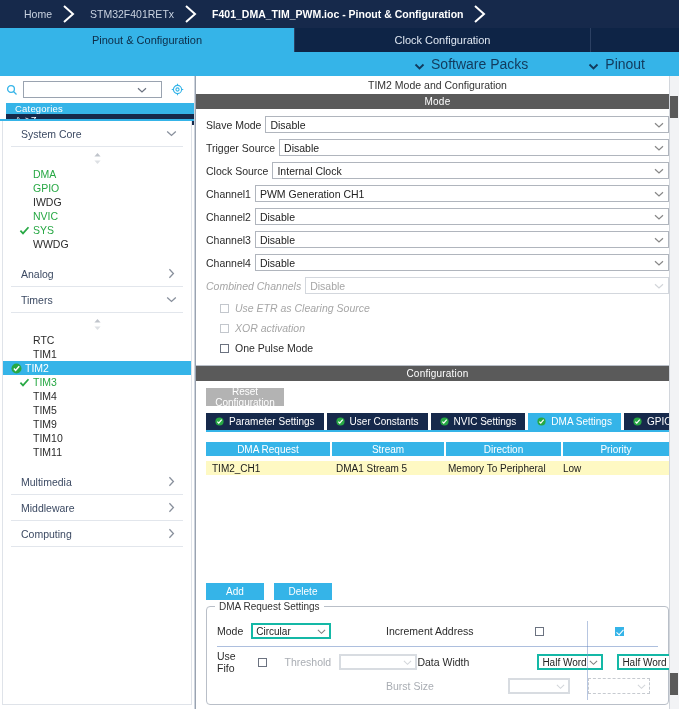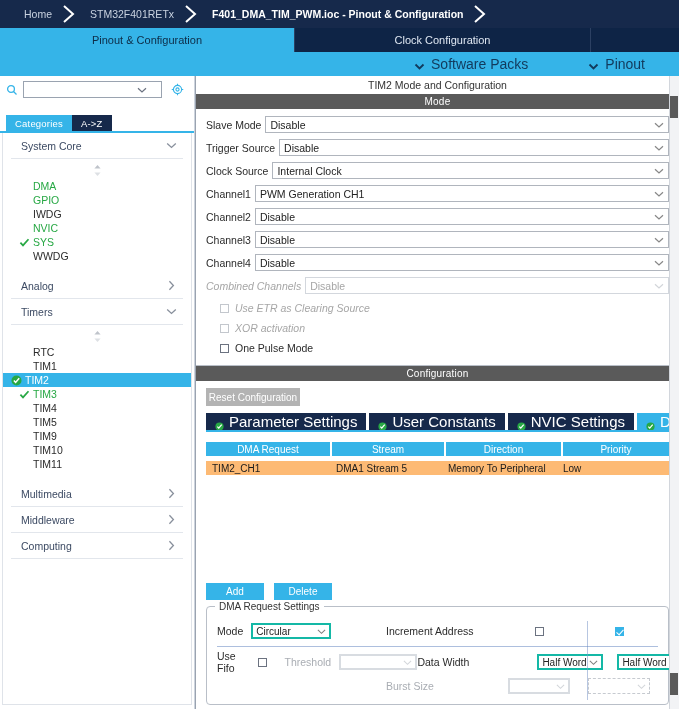--- a/index.html
+++ b/index.html
@@ -60,21 +60,21 @@
     flex: 1 1 auto; height: 17px; border:1px solid #9aa3b0; background:#fff;
     display:flex; align-items:center; padding:0 2px; position:relative;
   }
   .search-input input {
     border:0; outline:0; width:100%; font-size:10px; font-family:"Liberation Sans", sans-serif;
     background: transparent;
   }
   .search-input .chev { position:absolute; right:14px; width:10px; height:10px; }
   .gear { width:13px; height:13px; flex:0 0 13px; margin-left:4px; margin-right:4px; }
 
-  .cat-tabs { display:flex; height:16px; margin-top:15px; padding-left:6px; }
+  .cat-tabs { display:flex; height:16px; margin-top:3px; padding-left:6px;flex-direction:column; }
   .cat-tab { font-size:9.5px; padding: 0 9px; display:flex; align-items:center;
              color:#fff; background:#16294b; letter-spacing:.2px; }
   .cat-tab.sel { background:#35b4e8; color:#ffffff; }
   .cat-underline { height:2px; background:#35b4e8; margin: 0 0 0 0; }
 
   .cat-scroll { flex: 1 1 auto; overflow:hidden; padding: 0 8px; background:#fff;
                 border:1px solid #dfe3e9; border-top:none; margin: 0 2px 4px 2px; }
 
   .group { }
   .group-head {
@@ -126,39 +126,39 @@
   .cbox.on::after { content:""; position:absolute; left:2px; top:0px; width:3px; height:6px;
                     border:solid #fff; border-width:0 1.4px 1.4px 0; transform: rotate(42deg); }
   .ctext { font-size:10.5px; color:#2b2b2b; }
   .ctext.dis { color:#a6a6a6; font-style: italic; }
 
   
   .cfg-pane { flex: 1 1 auto; display:flex; flex-direction:column; overflow:hidden; }
   .cfg-inner { padding: 7px 10px 0 10px; display:flex; flex-direction:column; flex:1 1 auto; overflow:hidden; }
 
   .reset-btn {
-    width: 94px; height: 18px; background:#b3b3b3; color:#ffffff;
+    width: 78px; height: 18px; background:#b3b3b3; color:#ffffff;
     display:flex; align-items:center; justify-content:center; font-size:10px;
     border:none; margin-bottom: 7px;
   }
 
   .cfg-tabs { display:flex; align-items:flex-end; height:17px; }
   .cfg-tab {
     display:flex; align-items:center; gap:5px; height:17px; padding: 0 9px;
-    background:#16294b; color:#ffffff; font-size:15px; margin-right:3px; white-space:nowrap;
+    background:#16294b; color:#ffffff; font-size:10px; margin-right:3px; white-space:nowrap;
   }
   .cfg-tab.sel { background:#35b4e8; color:#ffffff; }
   .tick { width:9px; height:9px; flex:0 0 9px; }
   .cfg-tabs-rule { height:2px; background:#35b4e8; }
 
   .tbl-wrap { margin-top: 10px; }
   .tbl-head { display:flex; gap:2px; }
   .th { background:#35b4e8; color:#ffffff; font-size:10px; height:14px;
         display:flex; align-items:center; justify-content:center; }
-  .tbl-row { display:flex; height:14px; background:#fdba74; margin-top:5px; align-items:center; }
+  .tbl-row { display:flex; height:14px; background:#fef9c3; margin-top:5px; align-items:center; }
   .td { font-size:10px; color:#1a1a1a; padding-left: 6px; display:flex; align-items:center; height:14px; }
   .c1 { flex: 0 0 124px; } .c2 { flex: 0 0 112px; } .c3 { flex: 0 0 115px; } .c4 { flex: 1 1 auto; }
 
   .tbl-body-area { flex: 1 1 auto; }
 
   .btn-row { display:flex; gap:10px; margin: 0 0 6px 0; }
   .blue-btn { width:58px; height:17px; background:#35b4e8; color:#ffffff; border:none;
               font-size:10px; display:flex; align-items:center; justify-content:center; }
 
   

